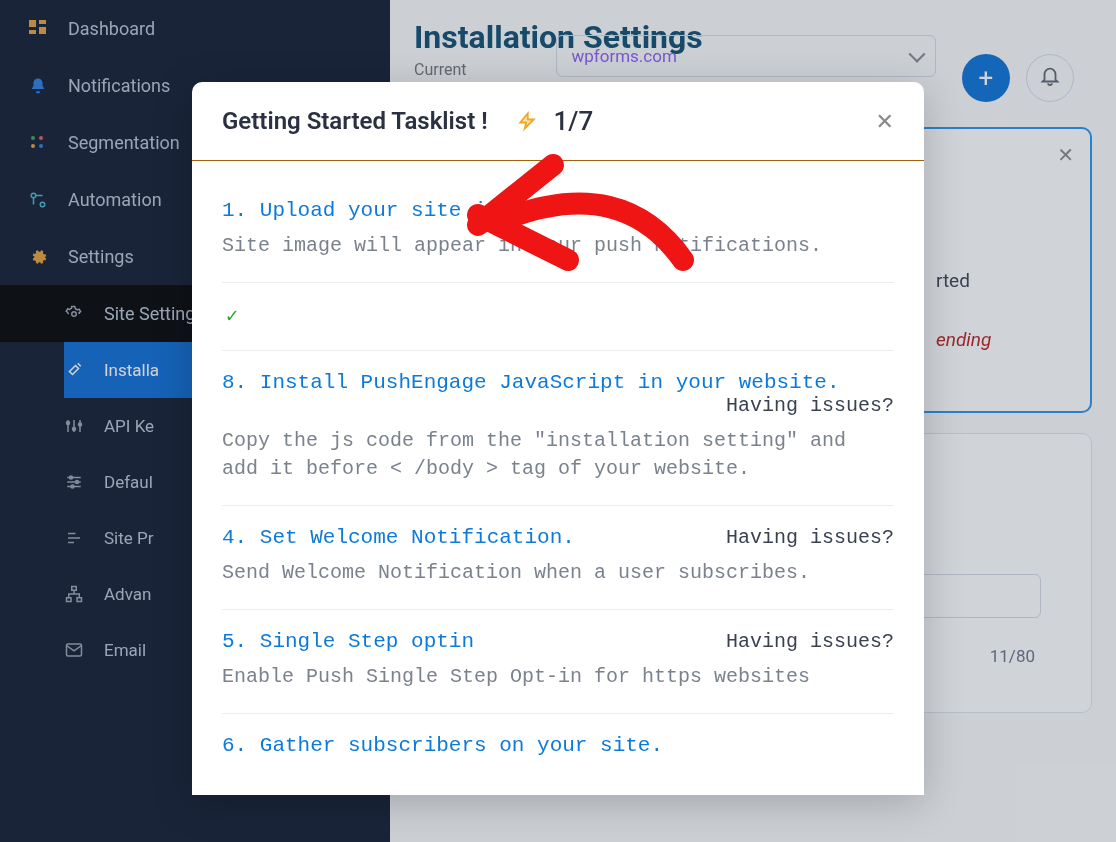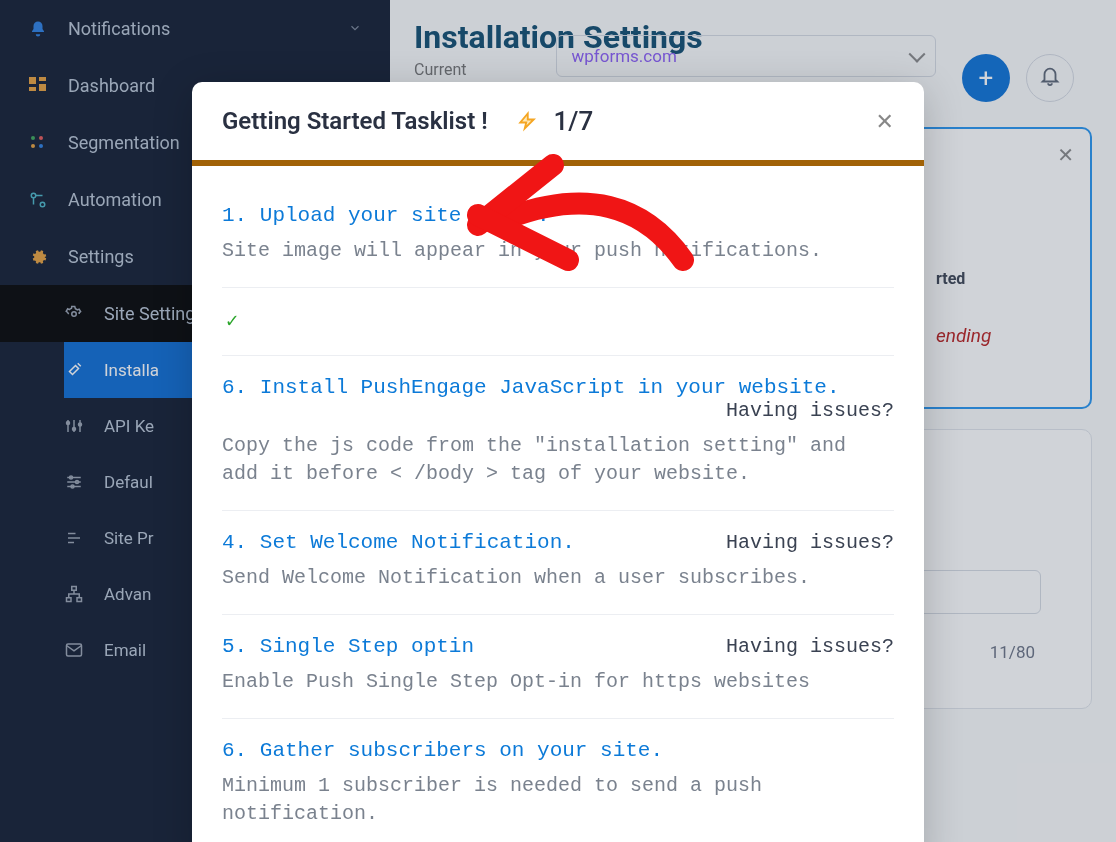--- a/index.html
+++ b/index.html
@@ -20,31 +20,31 @@
 .page-title { font-size: 32px; font-weight: 700; color: #0c4a6e; }
 .cur-label { font-size: 16px; color: #737373; margin-top: 4px; }
 .site-select { display: inline-block; border: 1px solid #d5dae2; border-radius: 6px; padding: 10px 36px 10px 14px; font-size: 17px; color: #8b5cf6; min-width: 380px; margin-left: 90px; margin-top: -24px; position: relative; }
 .site-select::after { content: ''; position: absolute; right: 12px; top: 50%; width: 10px; height: 10px; border-right: 2px solid #888; border-bottom: 2px solid #888; transform: translateY(-65%) rotate(45deg); }
 
 .fab { position: absolute; top: 54px; right: 106px; width: 48px; height: 48px; border-radius: 50%; background: #0970d6; display: flex; align-items: center; justify-content: center; color: #fff; font-size: 26px; cursor: pointer; }
 .bell-btn { position: absolute; top: 54px; right: 42px; width: 48px; height: 48px; border-radius: 50%; border: 1px solid #d5dae2; display: flex; align-items: center; justify-content: center; cursor: pointer; }
 
 .card { border: 2px solid #2494f0; border-radius: 10px; margin-top: 48px; padding: 20px; position: relative; background: #fff; }
 .card-close { position: absolute; top: 14px; right: 16px; font-size: 20px; color: #888; cursor: pointer; }
-.card-line { font-size: 16px; color: #3a4252; margin: 120px 0 0 500px; font-weight: bold; }
+.card-line { font-size: 19px; color: #3a4252; margin: 120px 0 0 500px; }
 .card-line2 { font-size: 19px; color: #b91c1c; margin: 36px 0 40px 500px; font-style: italic; }
 
 .gray-card { border: 1px solid #e0e4ea; border-radius: 10px; margin-top: 20px; padding: 24px; background: #fff; min-height: 280px; position: relative; }
 .input-outline { position: absolute; right: 50px; top: 140px; width: 340px; height: 44px; border: 1px solid #d5dae2; border-radius: 6px; }
 .char-count { position: absolute; right: 56px; top: 212px; font-size: 17px; color: #6a7284; }
 
 .overlay { position: absolute; inset: 0; background: rgba(60,70,90,0.24); }
 
 .modal { position: absolute; left: 192px; top: 82px; width: 732px; background: #fff; border-radius: 10px 10px 0 0; box-shadow: 0 8px 40px rgba(0,0,0,0.2); }
-.modal-header { display: flex; align-items: center; padding: 24px 30px; border-bottom: 6px solid #a16207; }
+.modal-header { display: flex; align-items: center; padding: 24px 30px; border-bottom: 1px solid #a16207; }
 .modal-title { font-size: 24px; font-weight: 600; color: #2a3142; }
 .bolt { margin-left: 30px; color: #f5a623; font-size: 22px; display: inline-flex; align-items: center; }
 .counter { font-size: 26px; color: #2a3142; margin-left: 18px; font-weight: 500; }
 .modal-close { margin-left: auto; font-size: 22px; color: #888; cursor: pointer; }
 
 .modal-body { padding: 18px 30px 30px 30px; }
 .task { padding: 20px 0 22px 0; border-bottom: 1px solid #eceef2; display: flex; flex-wrap: wrap; align-items: flex-end; font-family: Liberation Mono, monospace; }
 .task:last-child { border-bottom: none; padding-bottom: 8px; }
 .task-title { font-size: 21px; color: #0c7ad8; cursor: pointer; }
 .task-title.done { text-decoration: line-through; }
@@ -59,42 +59,42 @@
 .ic-green { color: #3aa556; }
 .ic-teal { color: #4ab5c7; }
 .ic-amber { color: #e8a03a; }
 .ic-gray { color: #9aa3b2; }
 </style>
 </head>
 <body>
 
 <div class="sidebar">
   <div class="sidebar-item">
-    <span class="icon ic-blue">
-        <svg width="18" height="18" viewBox="0 0 24 24" fill="currentColor">
-          <path d="M12 2a6 6 0 0 0-6 6v4l-2 3v1h16v-1l-2-3V8a6 6 0 0 0-6-6zm0 20a3 3 0 0 0 3-3H9a3 3 0 0 0 3 3z"></path>
-        </svg>
-      </span>
-    <span>Notifications</span>
-    <span class="chev"><svg width="14" height="14" viewBox="0 0 24 24" fill="none" stroke="#7a8498" stroke-width="2">
-          <polyline points="6 9 12 15 18 9"></polyline>
-        </svg></span>
-  </div>
-  <div class="sidebar-item">
     <span class="icon ic-orange">
         <svg width="18" height="18" viewBox="0 0 18 18">
           <rect x="0" y="0" width="7" height="7" fill="currentColor"></rect>
           <rect x="10" y="0" width="7" height="4" fill="currentColor"></rect>
           <rect x="0" y="10" width="7" height="4" fill="currentColor"></rect>
           <rect x="10" y="7" width="7" height="7" fill="currentColor"></rect>
         </svg>
       </span>
     <span>Dashboard</span>
   </div>
   <div class="sidebar-item">
+    <span class="icon ic-blue">
+        <svg width="18" height="18" viewBox="0 0 24 24" fill="currentColor">
+          <path d="M12 2a6 6 0 0 0-6 6v4l-2 3v1h16v-1l-2-3V8a6 6 0 0 0-6-6zm0 20a3 3 0 0 0 3-3H9a3 3 0 0 0 3 3z"></path>
+        </svg>
+      </span>
+    <span>Notifications</span>
+    <span class="chev"><svg width="14" height="14" viewBox="0 0 24 24" fill="none" stroke="#7a8498" stroke-width="2">
+          <polyline points="6 9 12 15 18 9"></polyline>
+        </svg></span>
+  </div>
+  <div class="sidebar-item">
     <span class="icon ic-green">
         <svg width="18" height="18" viewBox="0 0 18 18">
           <circle cx="4" cy="4" r="2" fill="#3aa556"></circle>
           <circle cx="12" cy="4" r="2" fill="#e85656"></circle>
           <circle cx="4" cy="12" r="2" fill="#e8a03a"></circle>
           <circle cx="12" cy="12" r="2" fill="#2a7de1"></circle>
         </svg>
       </span>
     <span>Segmentation</span>
   </div>
@@ -238,37 +238,36 @@
   </div>
   <div class="modal-body">
     <div class="task">
       <span class="task-title">1. Upload your site image.</span>
       <div class="task-desc">Site image will appear in your push notifications.</div>
     </div>
     <div class="task">
       <span class="check">✓</span>
     </div>
     <div class="task">
-      <span class="task-title">6. Install PushEngage JavaScript in your website.</span>
+      <span class="task-title">8. Install PushEngage JavaScript in your website.</span>
       <span class="issues">Having issues?</span>
       <div class="task-desc">Copy the js code from the "installation setting" and add it before &lt; /body &gt; tag of your website.</div>
     </div>
     <div class="task">
       <span class="task-title">4. Set Welcome Notification.</span>
       <span class="issues">Having issues?</span>
       <div class="task-desc">Send Welcome Notification when a user subscribes.</div>
     </div>
     <div class="task">
       <span class="task-title">5. Single Step optin</span>
       <span class="issues">Having issues?</span>
       <div class="task-desc">Enable Push Single Step Opt-in for https websites</div>
     </div>
     <div class="task">
       <span class="task-title">6. Gather subscribers on your site.</span>
-      <div class="task-desc">Minimum 1 subscriber is needed to send a push notification.</div>
     </div>
   </div>
 </div>
 
 <svg class="arrow-annotation" width="260" height="160" viewBox="0 0 260 160">
   <path d="M 230 120 Q 170 35 55 78" stroke="#f01515" stroke-width="22" fill="none" stroke-linecap="round"></path>
   <path d="M 25 85 L 100 25" stroke="#f01515" stroke-width="22" fill="none" stroke-linecap="round"></path>
   <path d="M 25 75 L 115 120" stroke="#f01515" stroke-width="22" fill="none" stroke-linecap="round"></path>
 </svg>
 

